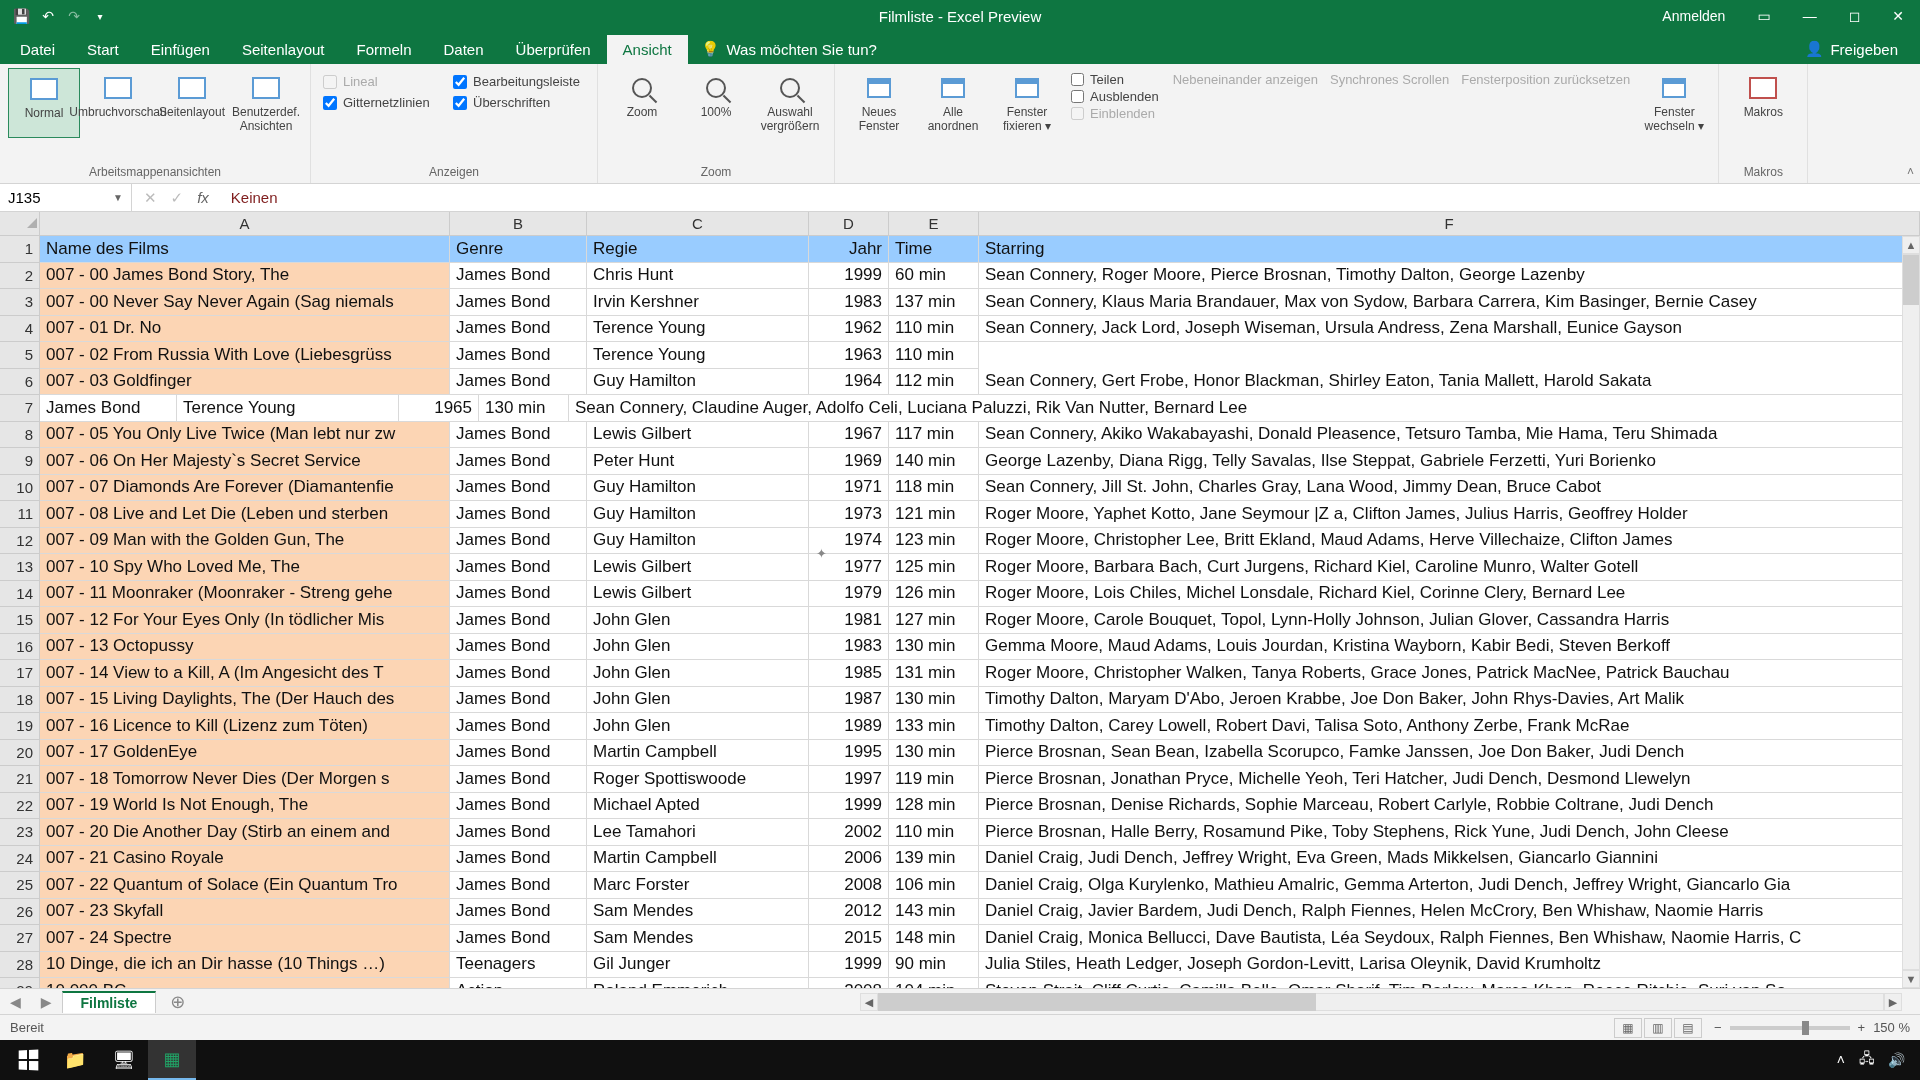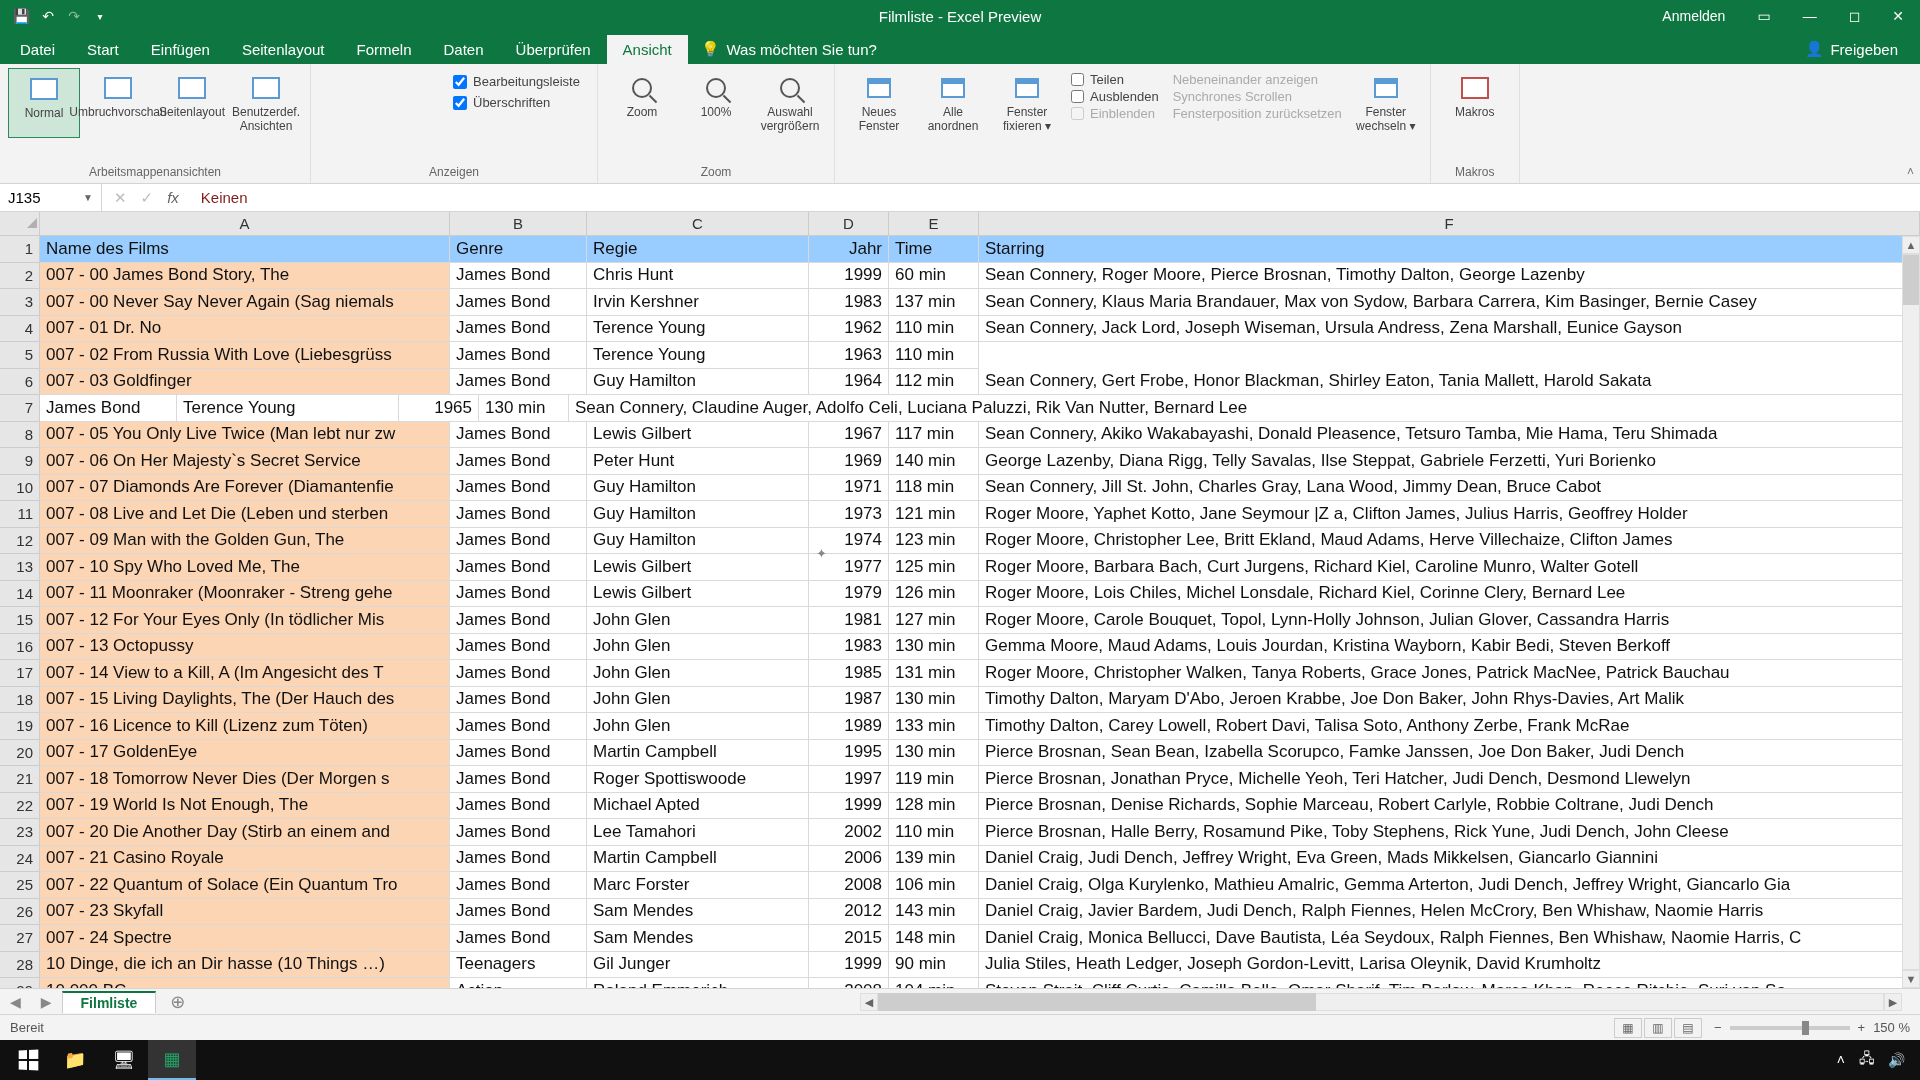--- a/index.html
+++ b/index.html
@@ -38,21 +38,21 @@
 
 .ico-rect { border:2px solid #5b9bd5; width:28px; height:22px; background:#fff; }
 .ico-zoom { border:2px solid #555; width:20px; height:20px; border-radius:50%; position:relative; }
 .ico-zoom::after { content:""; position:absolute; width:2px; height:10px; background:#555; right:-4px; bottom:-8px; transform:rotate(-45deg); }
 .ico-win { border:2px solid #5b9bd5; width:24px; height:20px; background:#fff; position:relative; }
 .ico-win::before { content:""; position:absolute; inset:0 0 auto 0; height:4px; background:#5b9bd5; }
 .disabled { color:#aaa !important; }
 
 
 .namebar { height:28px; border-bottom:1px solid #d4d4d4; display:flex; align-items:center; font-size:15px; }
-.namebox { width:102px; height:100%; border-right:1px solid #d4d4d4; padding:0 8px; display:flex; align-items:center; justify-content:space-between; }
+.namebox { width:132px; height:100%; border-right:1px solid #d4d4d4; padding:0 8px; display:flex; align-items:center; justify-content:space-between; }
 .namebox .dd { font-size:10px; color:#666; }
 .fxbtns { display:flex; align-items:center; gap:14px; padding:0 12px; color:#bbb; }
 .fxbtns .fx { font-style:italic; color:#666; }
 .fbar { flex:1; padding:0 10px; color:#7f1d1d; }
 
 
 .gridwrap { flex:1; display:flex; overflow:hidden; position:relative; }
 .corner { width:40px; height:24px; background:#e6e6e6; border-right:1px solid #ccc; border-bottom:1px solid #ccc; position:absolute; left:0; top:0; z-index:3; display:flex; align-items:center; justify-content:flex-end; }
 .corner::after{ content:""; border-left:10px solid transparent; border-bottom:10px solid #b0b0b0; margin:0 2px 2px 0;}
 .colheads { position:absolute; left:40px; top:0; right:0; height:24px; display:flex; z-index:2; }
@@ -165,20 +165,30 @@
       <div class="rbtn">
           <div class="ico">
             <div class="ico-rect"></div>
           </div>
           <div class="txt">Benutzerdef. Ansichten</div>
         </div>
     </div>
     <div class="label">Arbeitsmappenansichten</div>
   </div>
   <div class="group">
+    <div class="checks">
+      <label class="disabled">
+          <input type="checkbox" disabled="" style=""> 
+          <span>Lineal</span>
+        </label>
+      <label>
+          <input type="checkbox" checked="" style=""> 
+          <span>Gitternetzlinien</span>
+        </label>
+    </div>
     <div class="checks" style="position:absolute;margin-left:130px">
       <label>
           <input type="checkbox" checked="" style=""> 
           <span>Bearbeitungsleiste</span>
         </label>
       <label>
           <input type="checkbox" checked="" style=""> 
           <span>Überschriften</span>
         </label>
     </div>
@@ -235,21 +245,21 @@
           </label>
         <label style="display:flex;gap:6px;align-items:center">
             <input type="checkbox" style=""> 
             <span>Ausblenden</span>
           </label>
         <label class="disabled" style="display:flex;gap:6px;align-items:center">
             <input type="checkbox" disabled="" style=""> 
             <span>Einblenden</span>
           </label>
       </div>
-      <div style="display:flex;flex-direction:column;gap:2px;padding:4px 6px;font-size:13px;" class="disabled">
+      <div style="display:flex;flex-direction:row;gap:12px;padding:4px 6px;font-size:13px;" class="disabled">
         <span style="display:flex;gap:6px">Nebeneinander anzeigen</span>
         <span>Synchrones Scrollen</span>
         <span>Fensterposition zurücksetzen</span>
       </div>
       <div class="rbtn">
           <div class="ico">
             <div class="ico-win"></div>
           </div>
           <div class="txt">Fenster wechseln ▾</div>
         </div>

